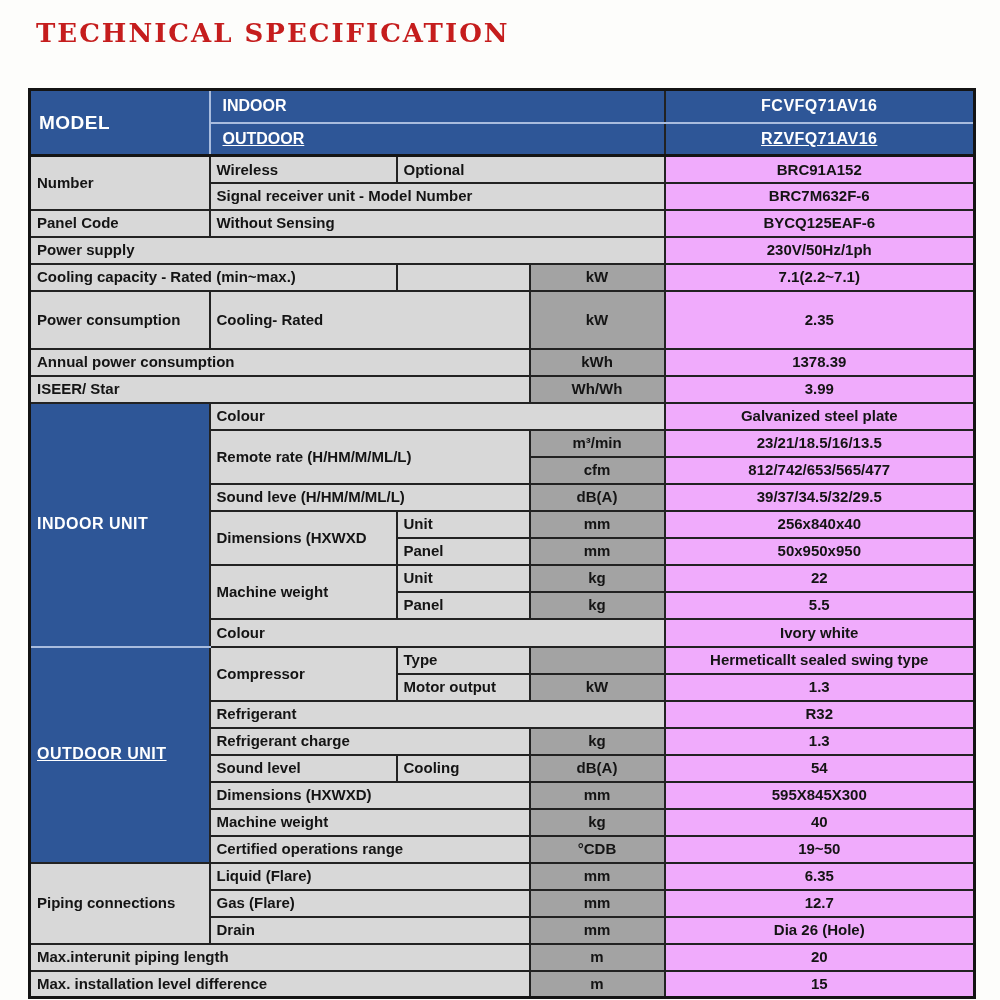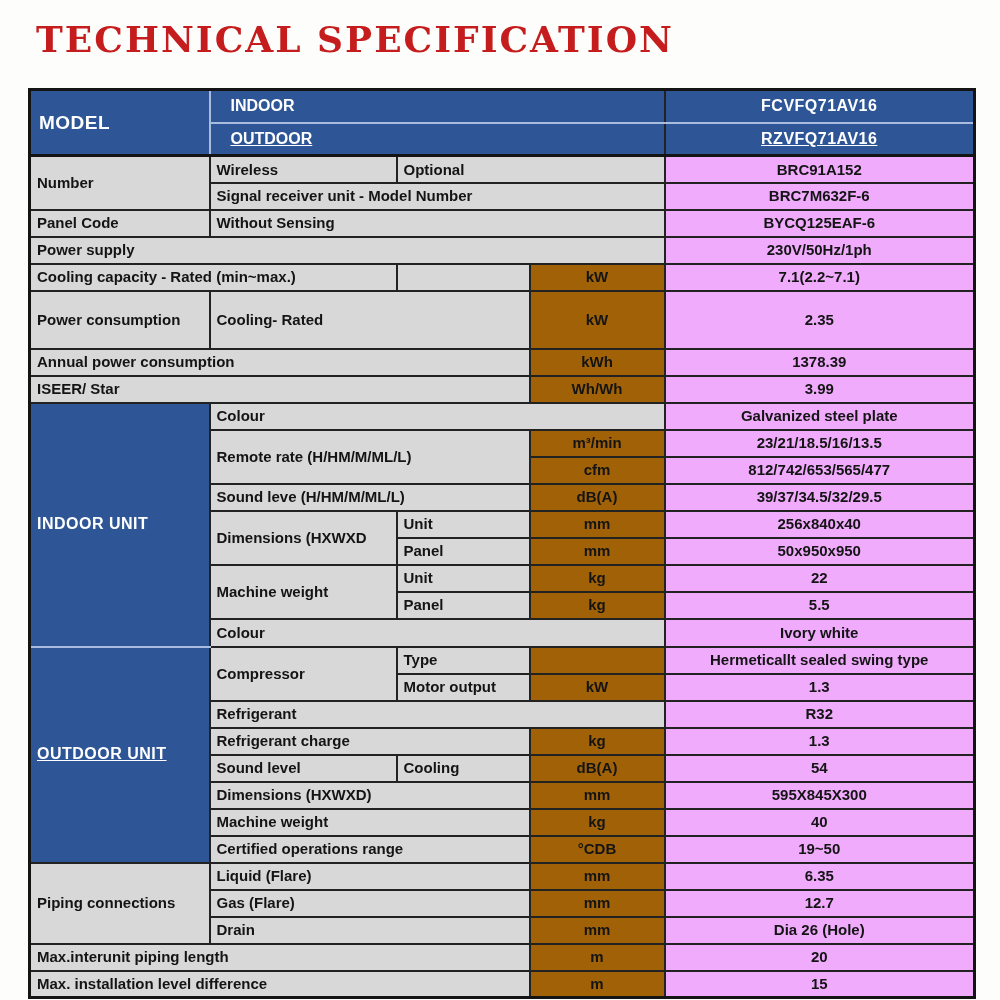--- a/index.html
+++ b/index.html
@@ -2,40 +2,40 @@
 <html><head>
 <meta charset="utf-8">
 <style>
   * { margin:0; padding:0; box-sizing:border-box; }
   html,body { width:1000px; height:1000px; background:#fdfdfb; font-family:"Liberation Sans", sans-serif; }
   .page { position:relative; width:1000px; height:1000px; overflow:hidden; }
 
   .title {
     position:absolute; left:36px; top:18px;
     font-family:"DejaVu Serif", serif; font-weight:bold;
-    font-size:36px; letter-spacing:2px; color:#c51d1d;
+    font-size:26px; letter-spacing:2px; color:#c51d1d;
   }
 
   table.spec {
     position:absolute; left:28px; top:88px;
     width:945px; border-collapse:collapse; table-layout:fixed;
     border:3px solid #141414;
     font-family:"Liberation Sans", sans-serif;
   }
   td {
     border:2px solid #222; overflow:hidden;
     font-size:15px; font-weight:bold; color:#141414;
     padding:1px 4px; line-height:1.15;
   }
   .lbl   { background:#d8d8d8; text-align:left; padding-left:6px; }
-  .unit  { background:#a16207; text-align:center; }
+  .unit  { background:#a3a3a3; text-align:center; }
   .val   { background:#f0abfc; text-align:center; }
   .blue  { background:#2e5697; color:#ffffff; }
   .model-cell   { font-size:19px; padding-left:8px; letter-spacing:0.5px; }
-  .sub-cell     { font-size:16px; padding-left:20px; }
+  .sub-cell     { font-size:16px; padding-left:12px; }
   .bval         { font-size:16px; text-align:center; letter-spacing:0.5px; }
   .section-cell { font-size:16px; padding-left:6px; letter-spacing:0.5px; vertical-align:middle; }
 
   
   .lb { border-bottom:2px solid #a9bcde; }
   .lt { border-top:2px solid #f97316;text-decoration:underline; }
   .lr { border-right:2px solid #a9bcde; }
   .ll { border-left:2px solid #a9bcde;margin-top:8px; }
   .hdr-bottom { border-bottom:3px solid #141414; }
 

